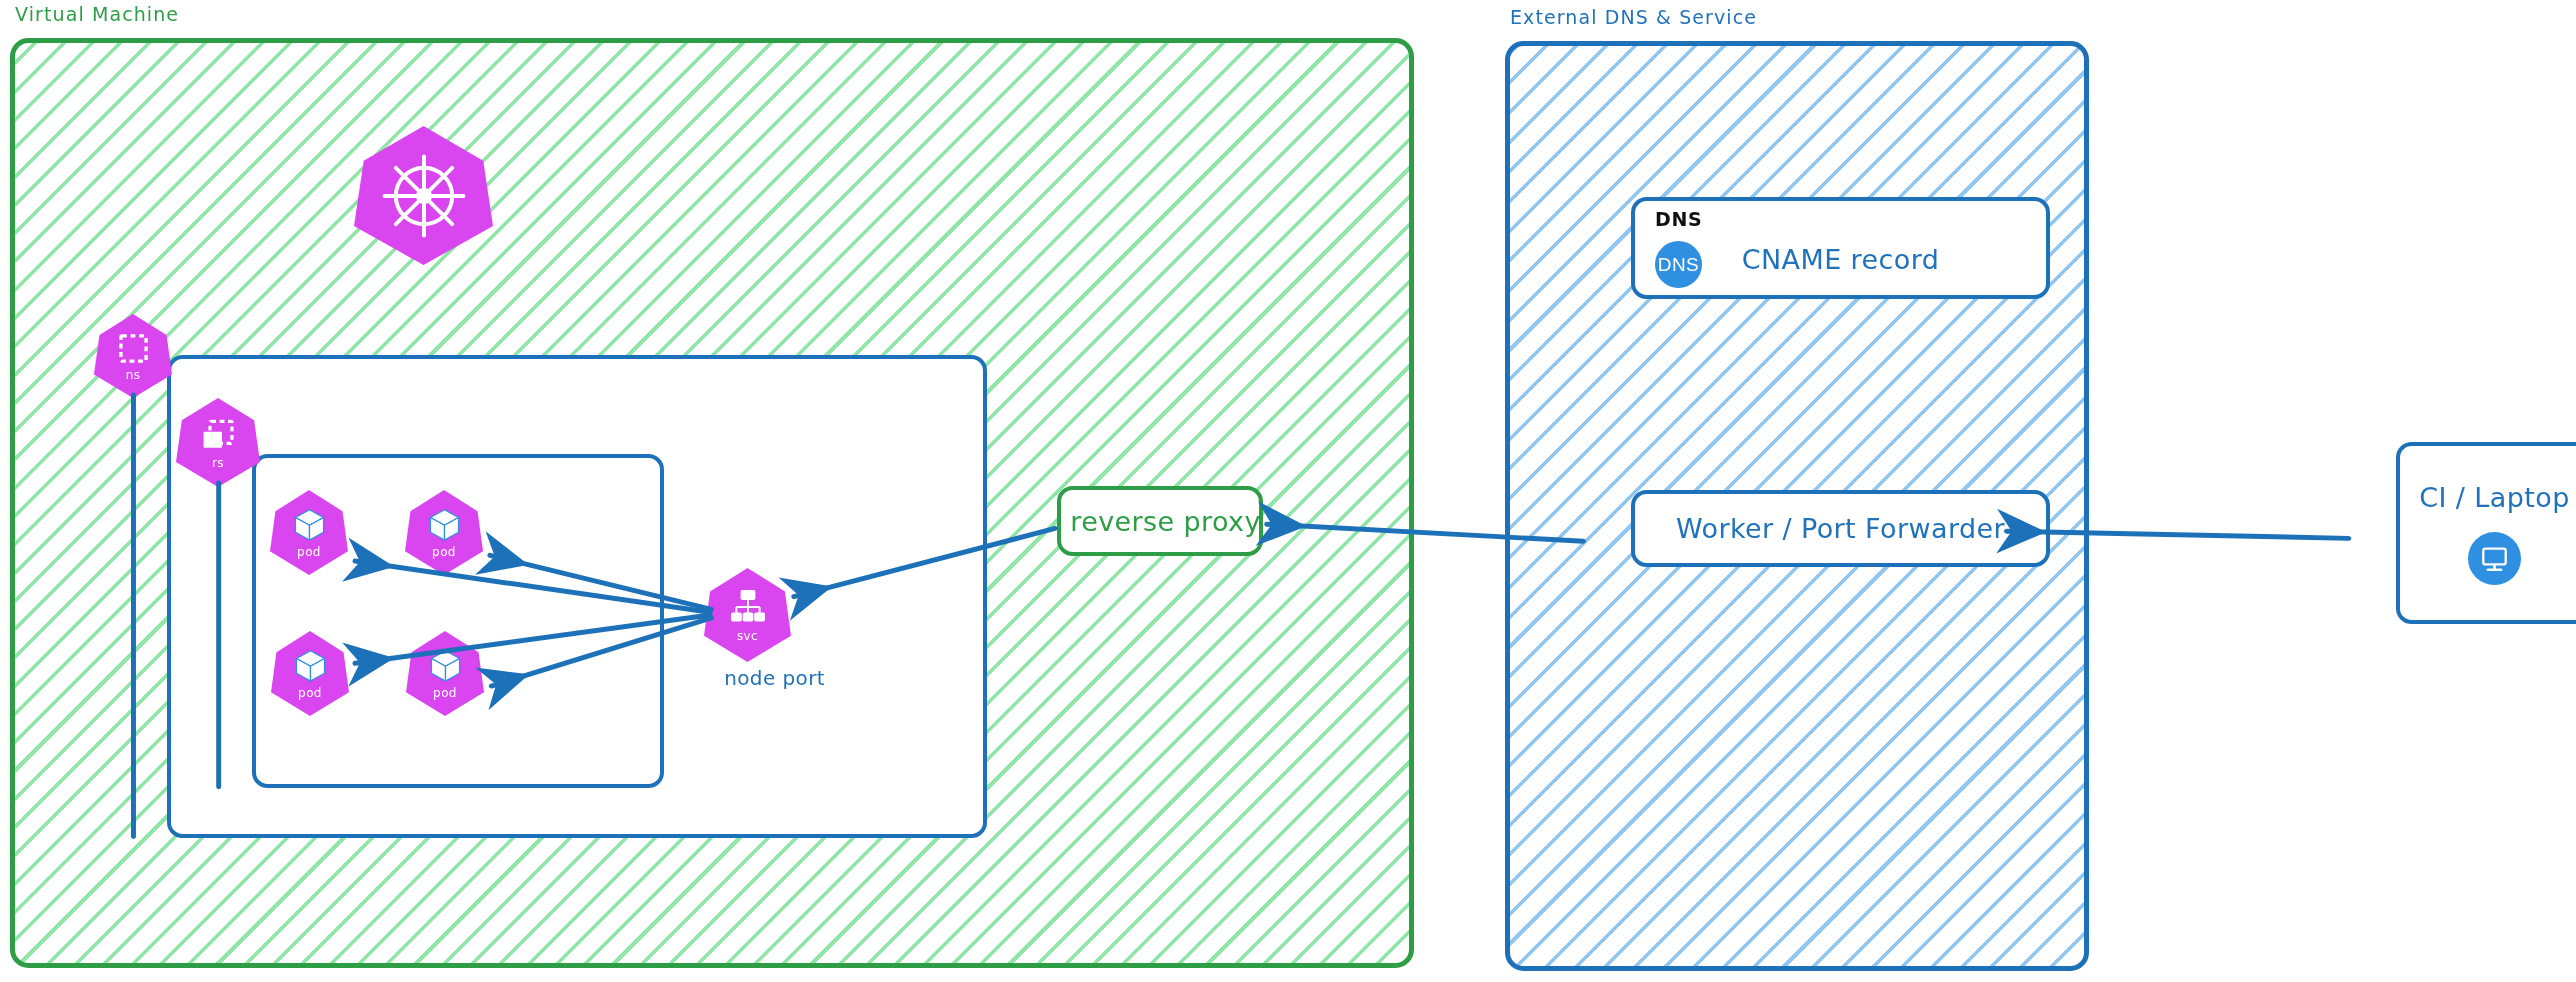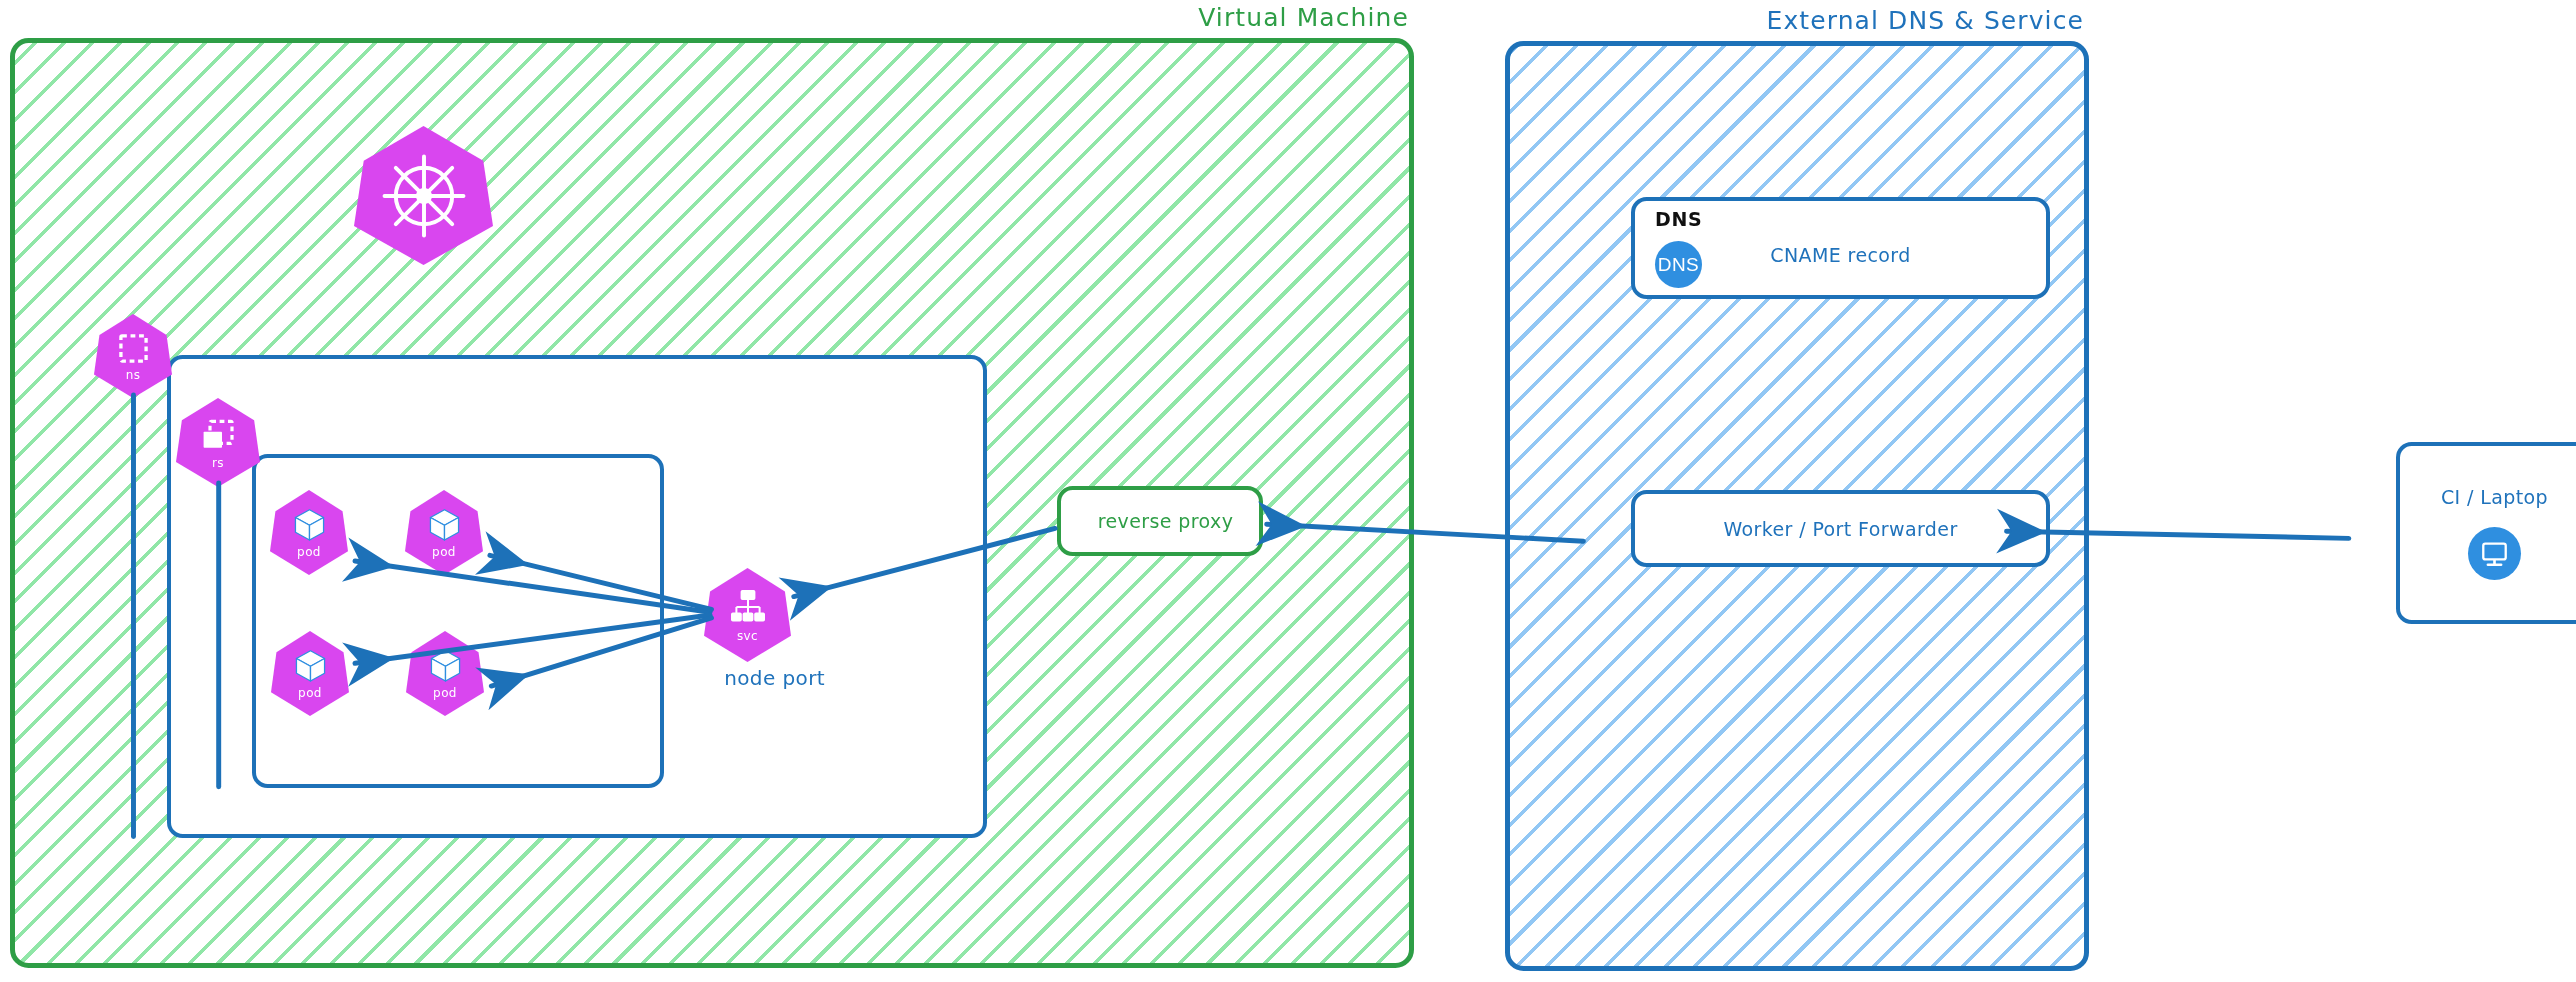--- a/index.html
+++ b/index.html
@@ -52,23 +52,23 @@
         rgba(134, 193, 243, 0.9) 0px,
         rgba(134, 193, 243, 0.9) 3.6px,
         rgba(255,255,255,0) 3.6px,
         rgba(255,255,255,0) 21px);
   }
 
   .group-title {
     position: absolute;
     top: -40px;
     width: 100%;
-    text-align: right;
-    font-family: "DejaVu Sans", sans-serif;
-    font-size: 25px;
+    text-align: left;
+    font-family: "DejaVu Sans", sans-serif;
+    font-size: 19px;
     letter-spacing: 1.1px;
     white-space: nowrap;
   }
   .group-vm  > .group-title { color: #2e9e46; }
   .group-ext > .group-title { color: #1f72bb; }
 
   
   .box {
     position: absolute;
     background: #ffffff;
@@ -76,21 +76,21 @@
     display: flex;
     align-items: center;
     justify-content: center;
   }
 
   .box-blue  { border: 4.3px solid #1d71b8; margin-left: 46px; }
   .box-green { border: 4.3px solid #2e9e46; padding-left: 11px; }
 
   .box-label {
     font-family: "DejaVu Sans", sans-serif;
-    font-size: 19px;
+    font-size: 27px;
     letter-spacing: 0.4px;
     white-space: nowrap;
   }
   .lbl-blue  { color: #1f72bb; }
   .lbl-green { color: #2e9e46; }
 
   
   .shell-ns {
     left: 121px;  top: 355px;  width: 820px; height: 483px;
   }

